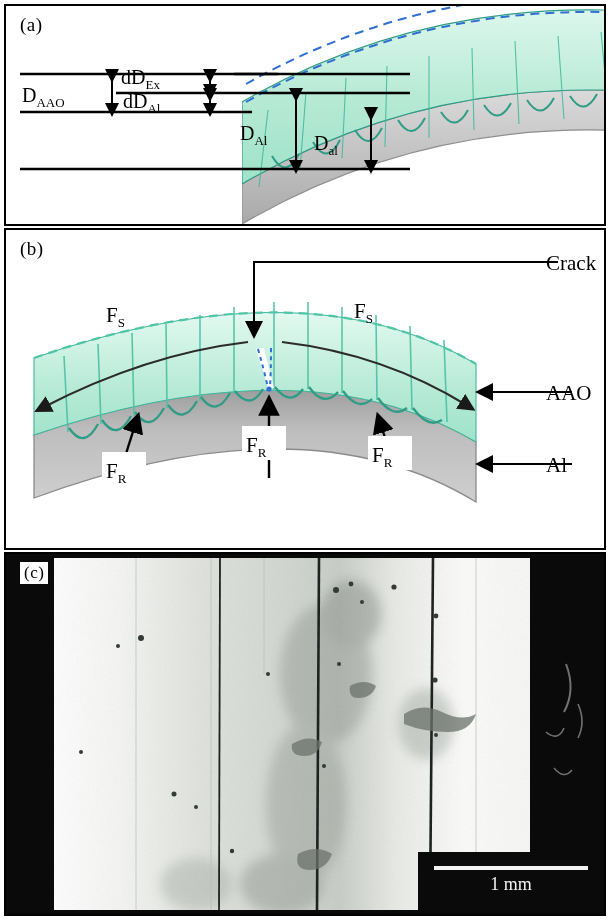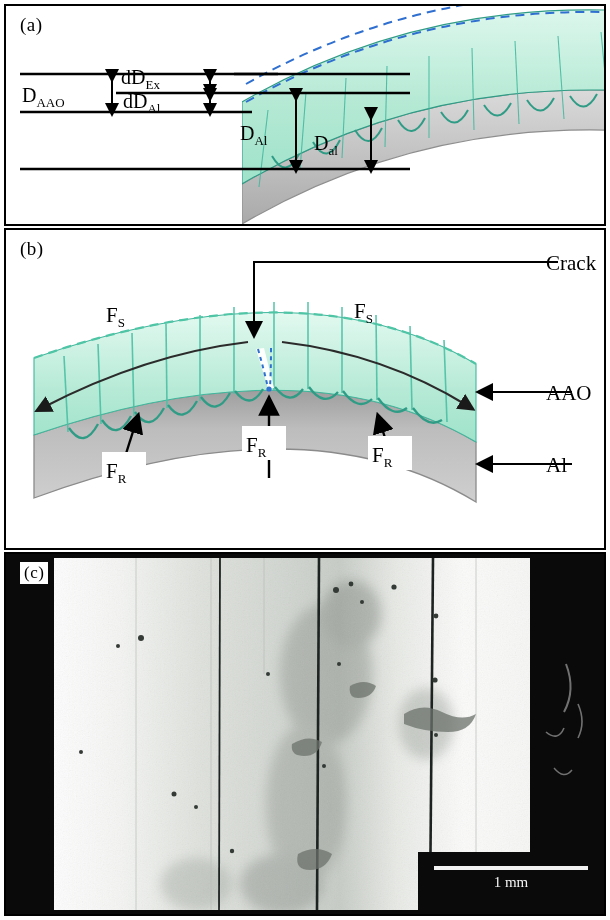--- a/index.html
+++ b/index.html
@@ -25,21 +25,21 @@
 
   
   .lbl{font-family:"Liberation Serif",serif;fill:#000;}
   .lbl-main{font-size:20px;}
   .lbl-sub{font-size:13px;}
   .lbl-big{font-size:21px;}
   #scalebar-box{position:absolute;right:0;bottom:0;width:186px;height:62px;
                 background:#0a0a0a;z-index:30;}
   #scalebar-line{position:absolute;left:16px;top:14px;width:154px;height:4px;background:#f2f2f2;}
   #scalebar-text{position:absolute;left:0;top:22px;width:186px;text-align:center;
-                 color:#f4f4f4;font-family:"Liberation Serif",serif;font-size:15px;}
+                 color:#f4f4f4;font-family:"Liberation Serif",serif;font-size:18px;}
 </style>
 </head>
 <body>
 
 <div id="figure">
 
   <div class="panel" id="panel-a">
     <div class="panel-tag" id="tag-a">(a)</div>
 
     <svg class="psvg" viewBox="0 0 598 218" preserveAspectRatio="none">

